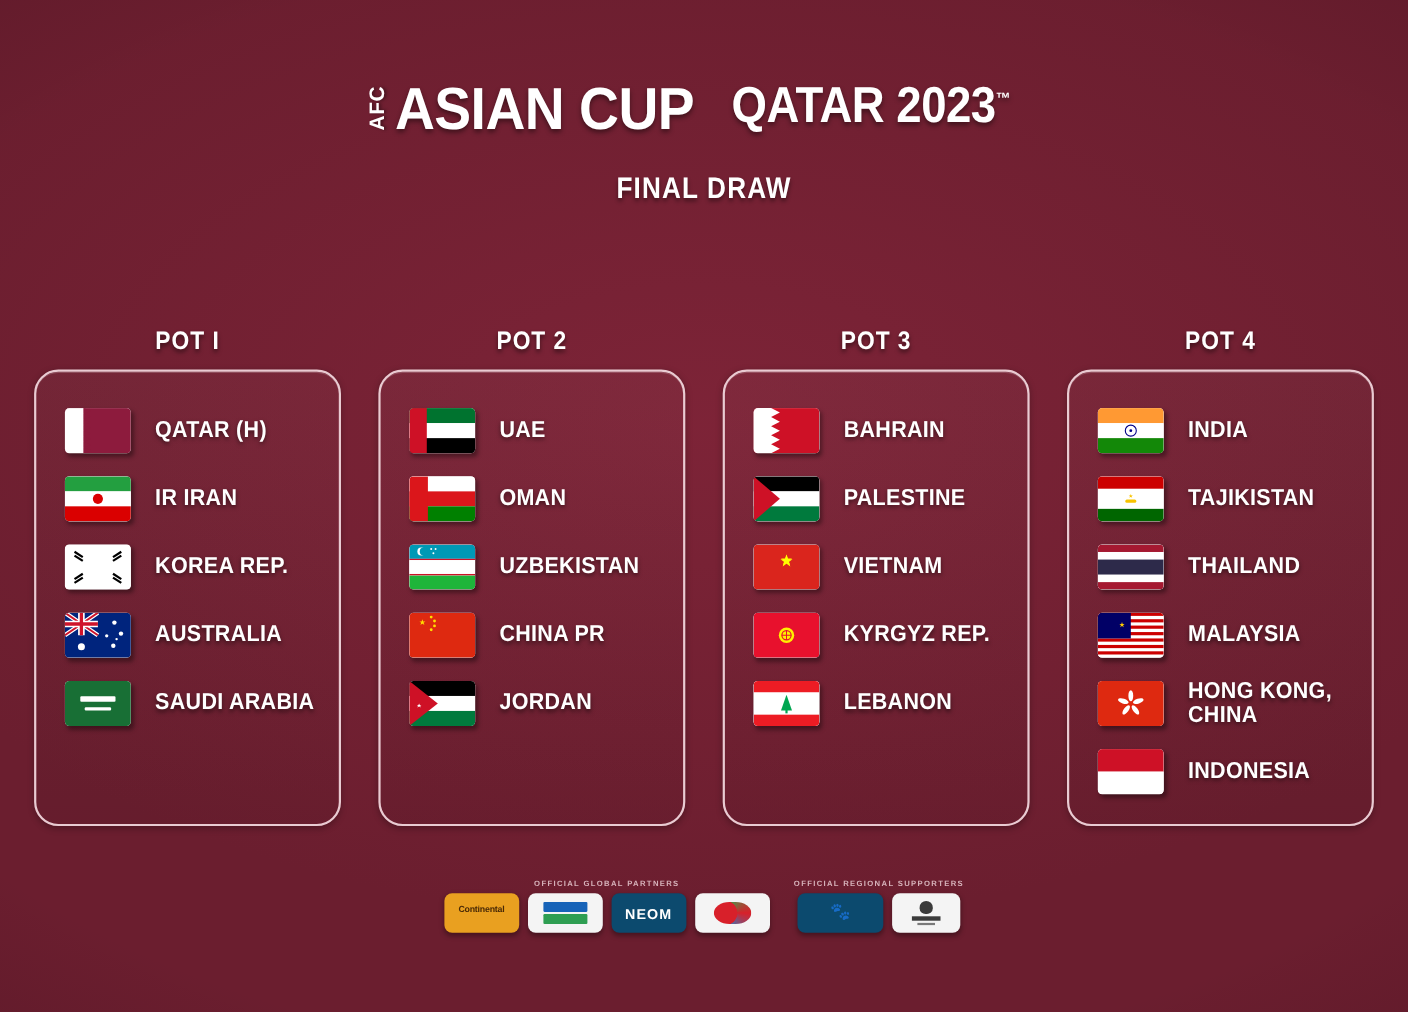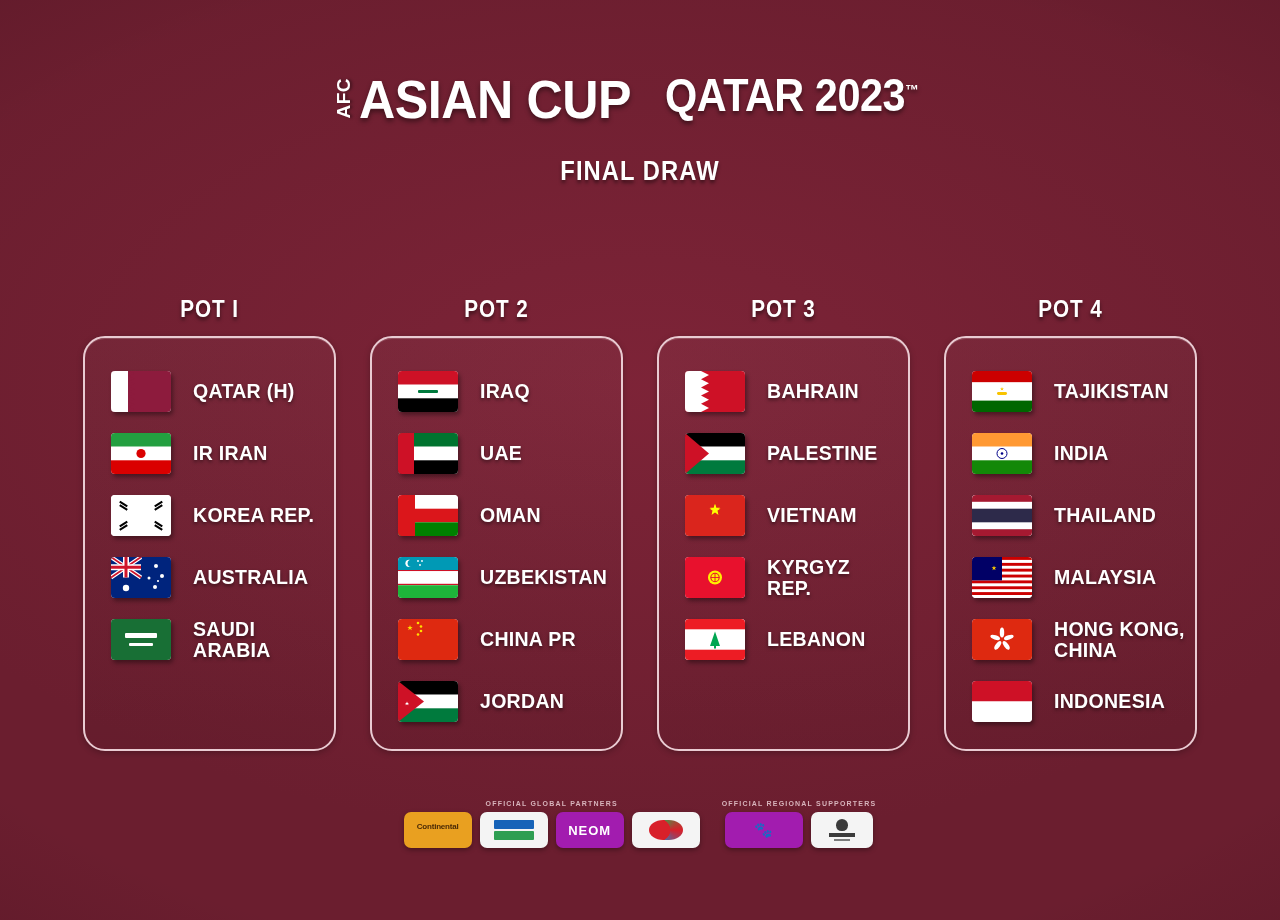--- a/index.html
+++ b/index.html
@@ -56,21 +56,21 @@
     font-size:27px;font-weight:bold;letter-spacing:1.2px;
     text-shadow:0 3px 4px rgba(0,0,0,.45);
     transform:scaleX(.88);
   }
 
   
   .pots{
     position:absolute;left:0;top:296px;width:1280px;
     display:flex;justify-content:center;gap:34px;
   }
-  .pot{width:253px;}
+  .pot{width:279px;}
   .pot-title{
     text-align:center;font-size:23px;font-weight:bold;
     letter-spacing:1px;margin-bottom:13px;
     text-shadow:0 3px 4px rgba(0,0,0,.5);
     transform:scaleX(.9);
   }
   .pot-card{
     height:415px;
     border:2px solid #e9cbd2;
     border-radius:22px;
@@ -114,21 +114,21 @@
   .sponsor-tiles{display:flex;gap:8px;}
   .tile{
     width:68px;height:36px;border-radius:7px;
     display:flex;align-items:center;justify-content:center;
     box-shadow:0 2px 5px rgba(0,0,0,.35);
     overflow:hidden;position:relative;
     font-size:12px;font-weight:bold;
   }
   .tile-orange{background:#e9a020;color:#4a2a06;}
   .tile-white{background:#f4f4f4;color:#15489e;}
-  .tile-black{background:#a21caf;color:#ffffff;}
+  .tile-black{background:#0c4a6e;color:#ffffff;}
   .tile-logo-text{letter-spacing:1px;font-size:13px;font-weight:bold;filter:blur(.15px);}
   .tiny{font-size:6px;letter-spacing:.3px;filter:blur(.4px);}
   .stack{display:flex;flex-direction:column;align-items:center;line-height:1.15;}
 </style>
 </head>
 <body>
 
 <div class="bg-vignette"></div>
 
 <div class="header">
@@ -224,31 +224,20 @@
         <span class="team-name">SAUDI ARABIA</span>
       </div>
 
     </div>
   </div>
 
   <div class="pot">
     <div class="pot-title">POT 2</div>
     <div class="pot-card">
 
-      <div class="team-row">
-        <span class="flag">
-          <svg viewBox="0 0 60 41">
-              <rect width="60" height="13.7" fill="#ce1126"></rect>
-              <rect y="13.7" width="60" height="13.6" fill="#fff"></rect>
-              <rect y="27.3" width="60" height="13.7" fill="#000"></rect>
-              <rect x="20" y="19" width="20" height="3" fill="#007a3d" rx="1"></rect>
-            </svg>
-        </span>
-        <span class="team-name">IRAQ</span>
-      </div>
 
       <div class="team-row">
         <span class="flag">
           <svg viewBox="0 0 60 41">
               <rect width="60" height="13.7" fill="#00732f"></rect>
               <rect y="13.7" width="60" height="13.6" fill="#fff"></rect>
               <rect y="27.3" width="60" height="13.7" fill="#000"></rect>
               <rect width="16" height="41" fill="#ce1126"></rect>
             </svg>
         </span>
@@ -381,41 +370,41 @@
     </div>
   </div>
 
   <div class="pot">
     <div class="pot-title">POT 4</div>
     <div class="pot-card">
 
       <div class="team-row">
         <span class="flag">
           <svg viewBox="0 0 60 41">
+              <rect width="60" height="13.7" fill="#ff9933"></rect>
+              <rect y="13.7" width="60" height="13.6" fill="#fff"></rect>
+              <rect y="27.3" width="60" height="13.7" fill="#138808"></rect>
+              <circle cx="30" cy="20.5" r="5" fill="none" stroke="#000088" stroke-width="1"></circle>
+              <circle cx="30" cy="20.5" r="1.3" fill="#000088"></circle>
+            </svg>
+        </span>
+        <span class="team-name">INDIA</span>
+      </div>
+
+      <div class="team-row">
+        <span class="flag">
+          <svg viewBox="0 0 60 41">
               <rect width="60" height="11.4" fill="#cc0000"></rect>
               <rect y="11.4" width="60" height="18.2" fill="#fff"></rect>
               <rect y="29.6" width="60" height="11.4" fill="#006600"></rect>
               <polygon points="30,16 31.3,19.6 28,17.4 32,17.4 28.7,19.6" fill="#f8c300"></polygon>
               <rect x="25" y="21" width="10" height="3" fill="#f8c300" rx="1.4"></rect>
             </svg>
         </span>
         <span class="team-name">TAJIKISTAN</span>
-      </div>
-
-      <div class="team-row">
-        <span class="flag">
-          <svg viewBox="0 0 60 41">
-              <rect width="60" height="13.7" fill="#ff9933"></rect>
-              <rect y="13.7" width="60" height="13.6" fill="#fff"></rect>
-              <rect y="27.3" width="60" height="13.7" fill="#138808"></rect>
-              <circle cx="30" cy="20.5" r="5" fill="none" stroke="#000088" stroke-width="1"></circle>
-              <circle cx="30" cy="20.5" r="1.3" fill="#000088"></circle>
-            </svg>
-        </span>
-        <span class="team-name">INDIA</span>
       </div>
 
       <div class="team-row">
         <span class="flag">
           <svg viewBox="0 0 60 41">
               <rect width="60" height="41" fill="#fff"></rect>
               <rect width="60" height="6.8" fill="#a51931"></rect>
               <rect y="34.2" width="60" height="6.8" fill="#a51931"></rect>
               <rect y="13.7" width="60" height="13.6" fill="#2d2a4a"></rect>
             </svg>

